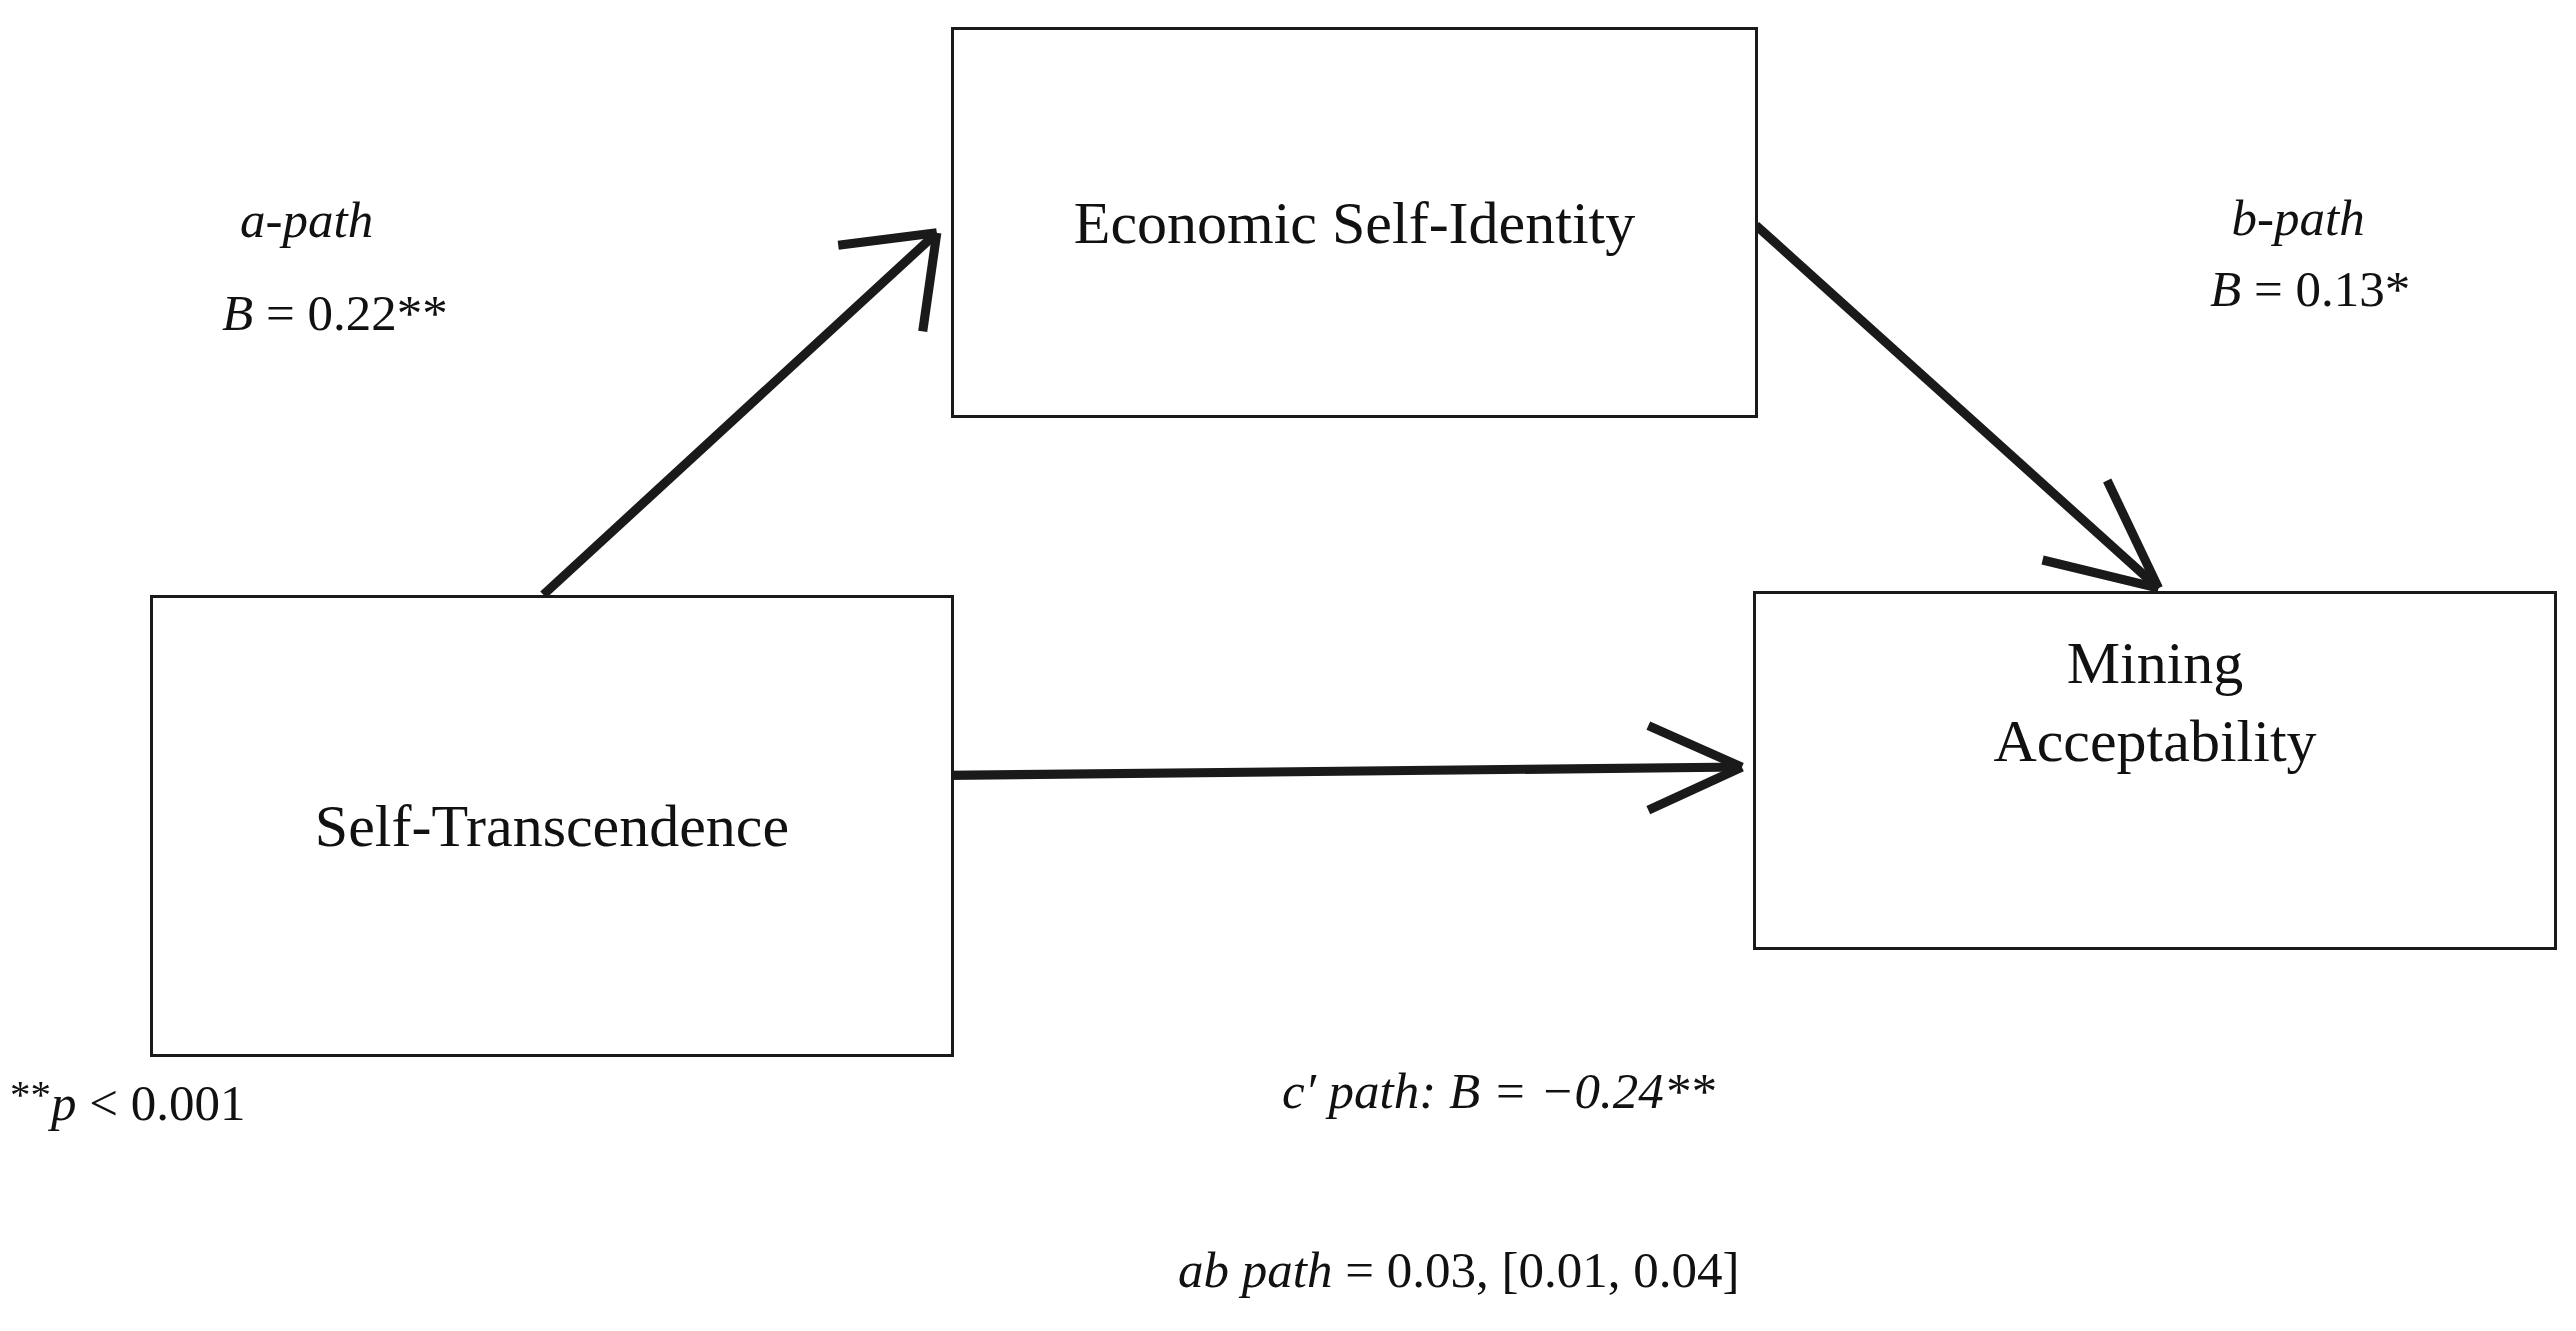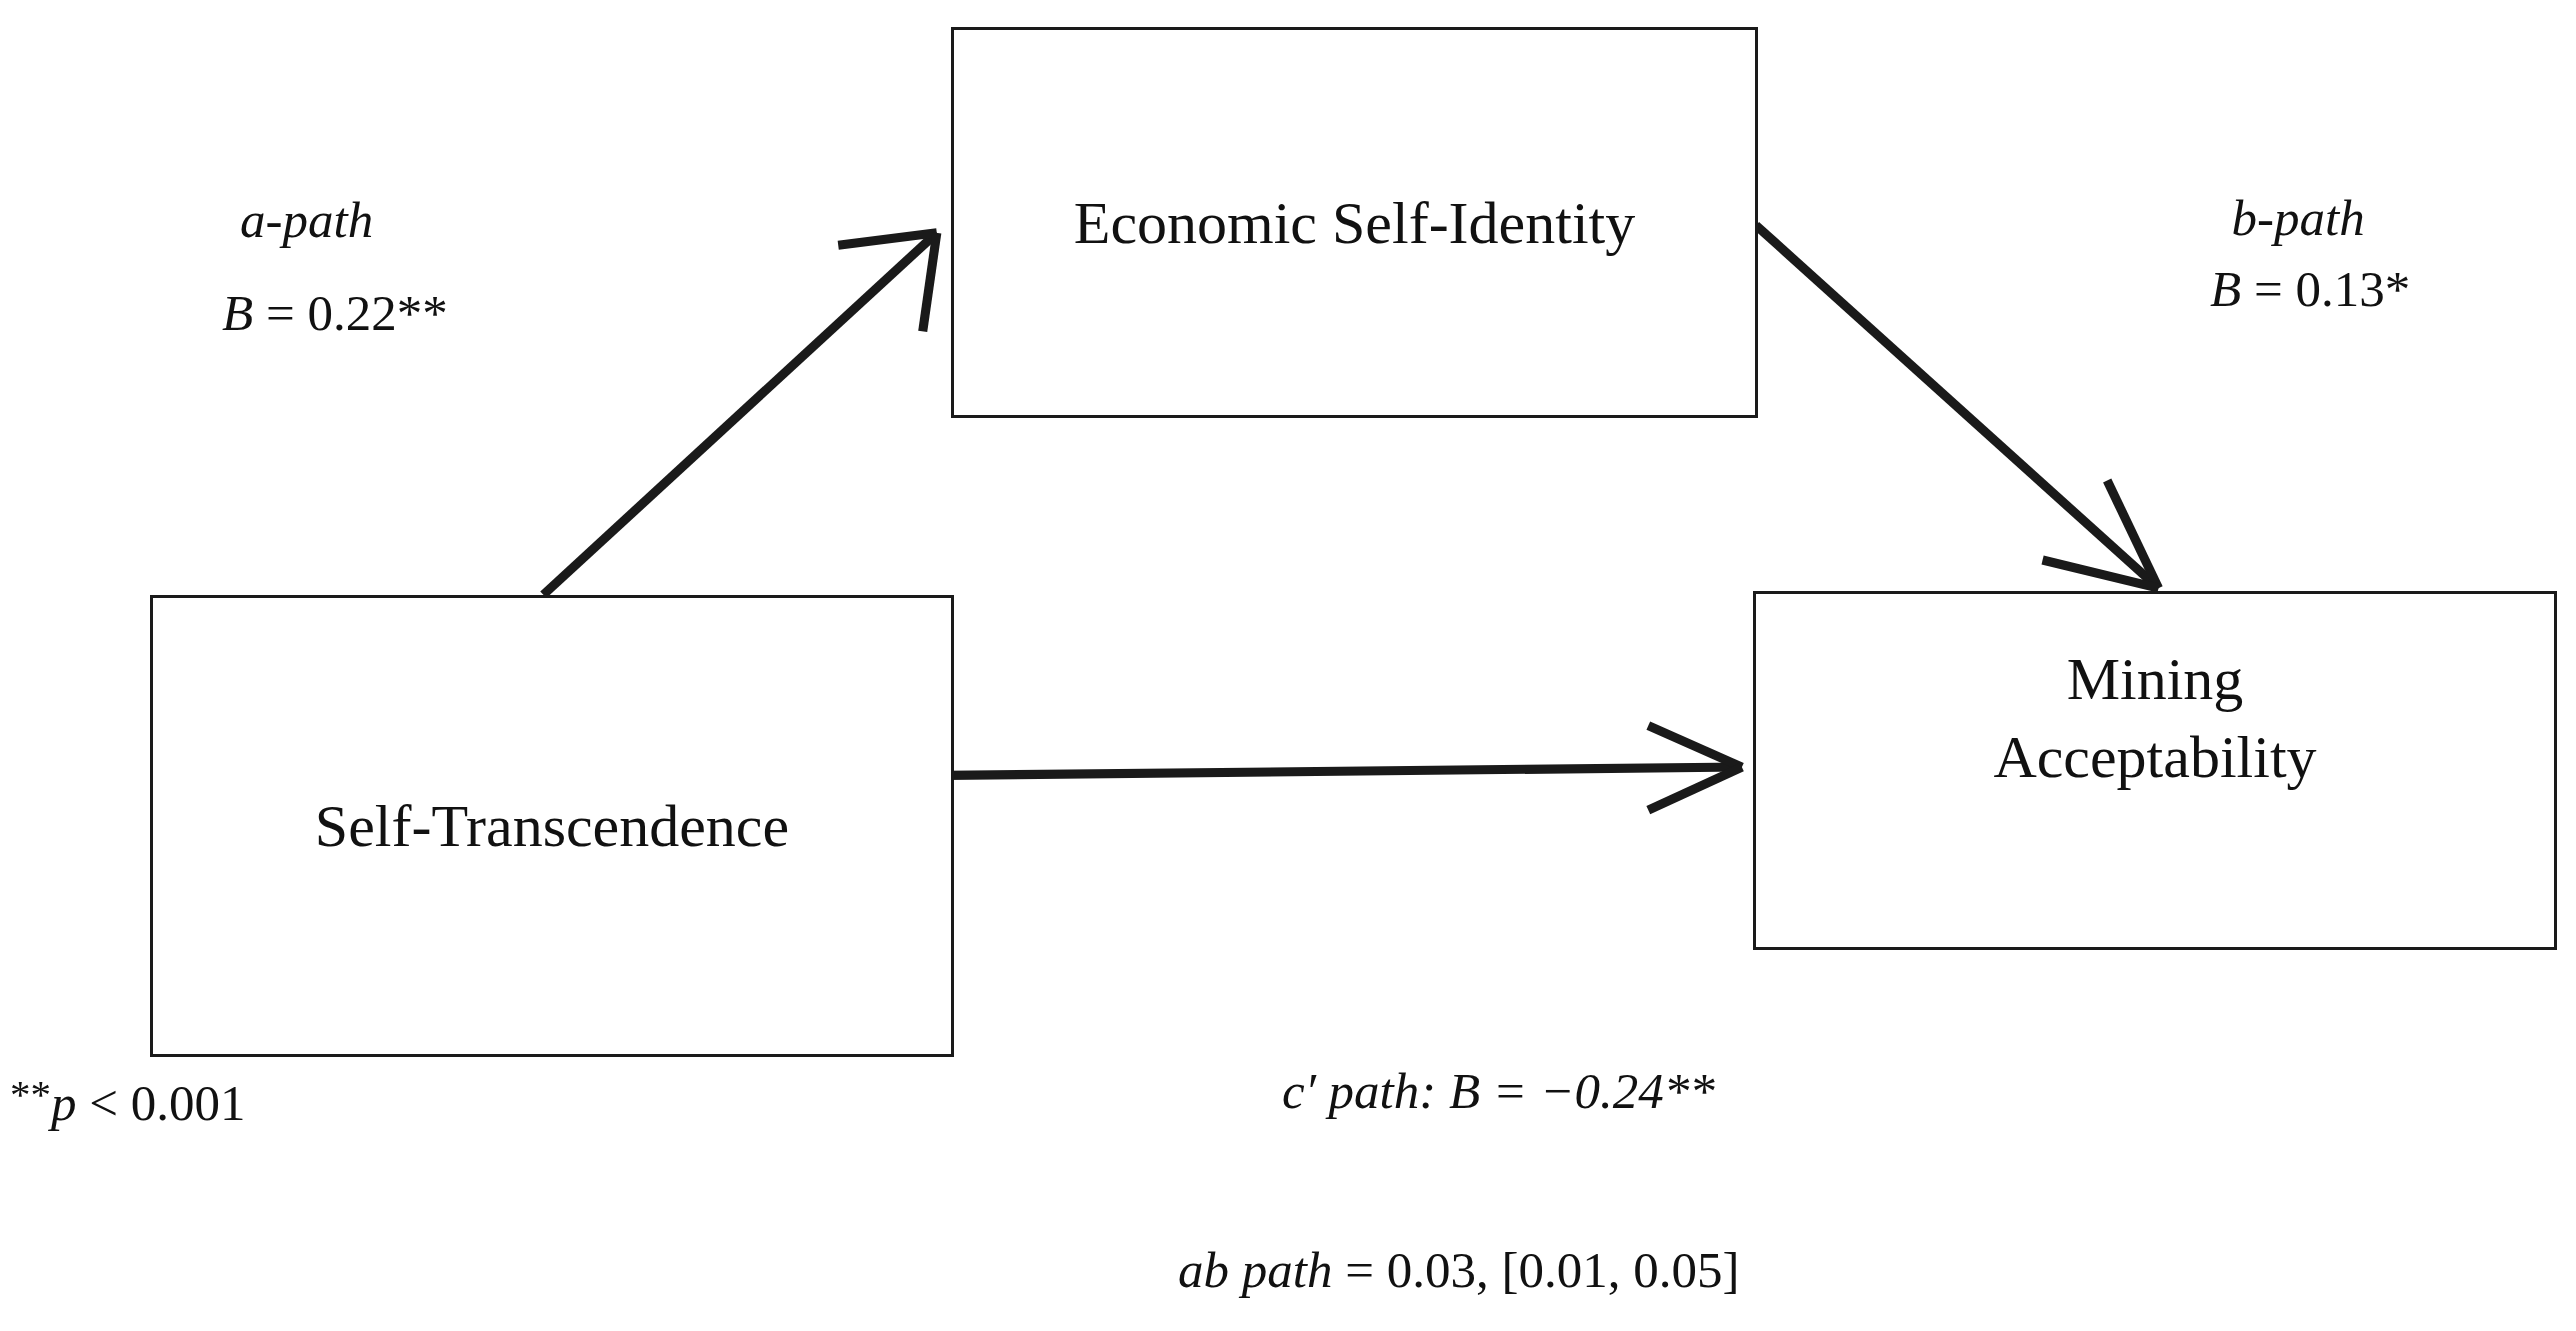--- a/index.html
+++ b/index.html
@@ -40,21 +40,21 @@
   }
   #box-self-transcendence {
     left: 142px;  top: 595px;  width: 804px;  height: 462px;
   }
   #box-economic-self-identity {
     left: 943px; top: 27px;   width: 807px;  height: 391px;
   }
   #box-mining-acceptability {
     left: 1745px; top: 591px;  width: 804px;  height: 359px;
     align-items: flex-start;
-    padding-top: 46px;
+    padding-top: 30px;
   }
   
   #arrow-layer {
     position: absolute;
     left: 0; top: 0;
     width: 2576px;
     height: 1332px;
     z-index: 2;
     pointer-events: none;
   }
@@ -143,16 +143,16 @@
     <span class="annot-line path-name">b-path</span>
     <span class="annot-line coef"><span class="sym">B</span> <span>=</span> <span>0.13</span><span class="stars">*</span></span>
   </div>
 
   <div class="annot" id="annot-sig-notes">
     <span class="sig"><span class="st">**</span><span class="pv">p</span><span> &lt; 0.001</span></span>
   </div>
 
   <div class="annot" id="annot-cprime">c′ path: B = −0.24**</div>
 
-  <div class="annot" id="annot-ab"><span class="ital">ab path</span><span> = 0.03, [0.01, 0.05]</span></div>
+  <div class="annot" id="annot-ab"><span class="ital">ab path</span><span> = 0.03, [0.01, 0.04]</span></div>
 
 </div>
 
 
 </body></html>

